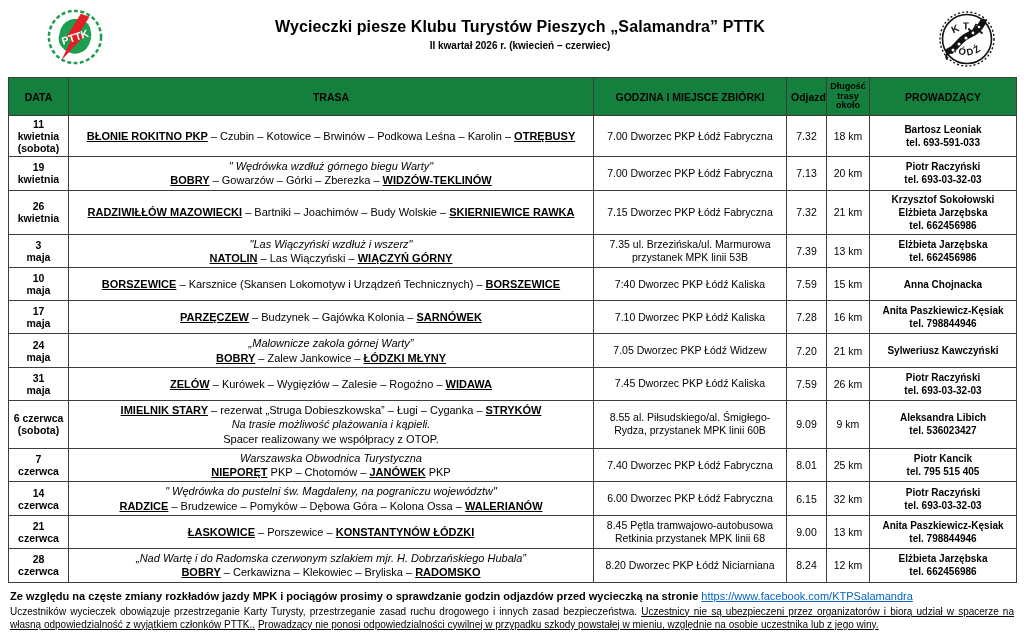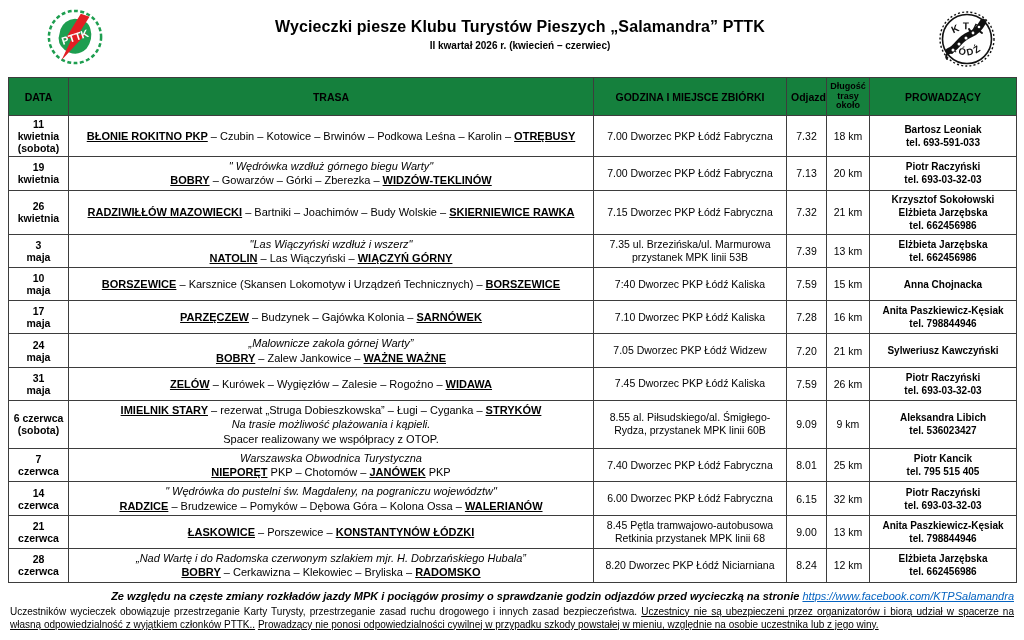--- a/index.html
+++ b/index.html
@@ -29,21 +29,21 @@
   td.trasa  { font-size:11px; line-height:1.3; }
   td.zbiorka{ font-size:10.5px; line-height:1.25; }
   td.odjazd, td.dist { font-size:10.5px; }
   td.leader { font-size:10px; font-weight:bold; line-height:1.3; }
   .hl { font-weight:bold; text-decoration:underline; }
   .tl-italic { font-style:italic; }
   .tl-route, .tl-plain { font-style:normal; }
 
   
   .footer { margin-top:7px; padding:0 2px; }
-  .notice { text-align:right; font-size:11px; font-weight:bold;font-style:italic; }
+  .notice { text-align:left; font-size:11px; font-weight:bold; }
   .notice a { color:#0563c1; font-weight:normal; text-decoration:underline; }
   .disclaimer { font-size:10px; line-height:1.32; text-align:justify; margin:3px 0 16px 0; }
   .u { text-decoration:underline; }
 </style>
 </head>
 <body>
 
 <div class="page">
 
   <div class="doc-header">
@@ -161,21 +161,21 @@
           </td>
           <td class="zbiorka">7.10 Dworzec PKP Łódź Kaliska</td>
           <td class="odjazd">7.28</td>
           <td class="dist">16 km</td>
           <td class="leader">Anita Paszkiewicz-Kęsiak<br>tel. 798844946</td>
         </tr>
         <tr>
           <td class="date">24<br>maja</td>
           <td class="trasa">
             <div class="tl-italic"><span>„Malownicze zakola górnej Warty”</span></div>
-            <div class="tl-route"><span class="hl">BOBRY</span><span> – Zalew Jankowice – </span><span class="hl">WAŻNE WAŻNE</span></div>
+            <div class="tl-route"><span class="hl">BOBRY</span><span> – Zalew Jankowice – </span><span class="hl">ŁÓDZKI MŁYNY</span></div>
           </td>
           <td class="zbiorka">7.05 Dworzec PKP Łódź Widzew</td>
           <td class="odjazd">7.20</td>
           <td class="dist">21 km</td>
           <td class="leader">Sylweriusz Kawczyński</td>
         </tr>
         <tr>
           <td class="date">31<br>maja</td>
           <td class="trasa">
             <div class="tl-route"><span class="hl">ZELÓW</span><span> – Kurówek – Wygięzłów – Zalesie – Rogoźno – </span><span class="hl">WIDAWA</span></div>

